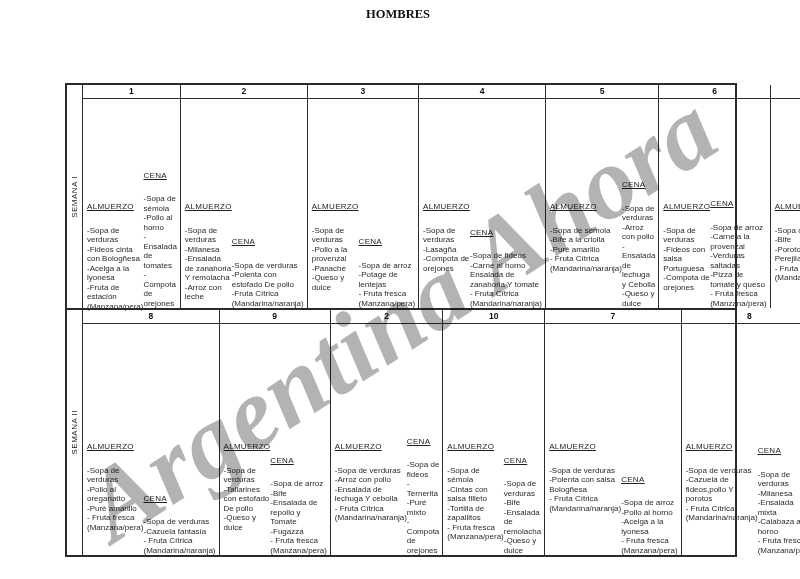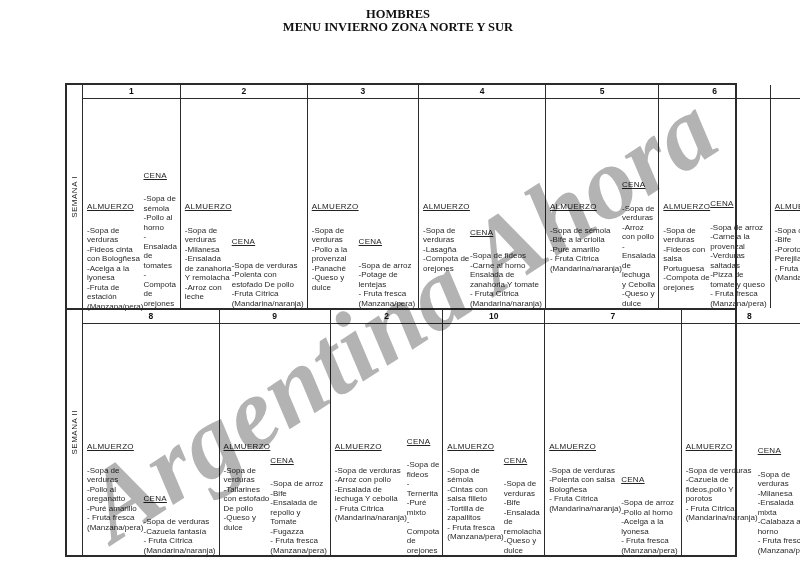--- a/index.html
+++ b/index.html
@@ -74,21 +74,20 @@
     white-space: nowrap;
   }
 </style>
 </head>
 <body>
 
 <div class="sheet">
 
   <div class="title-block">
     <div>HOMBRES</div>
-    <div>MENU INVIERNO ZONA NORTE Y SUR</div>
   </div>
 
   <div class="menu-table">
 
     <div class="week week1">
       <div class="week-label">
           <span>SEMANA I</span>
         </div>
       <div class="num-cell">1</div>
       <div class="num-cell">2</div>

